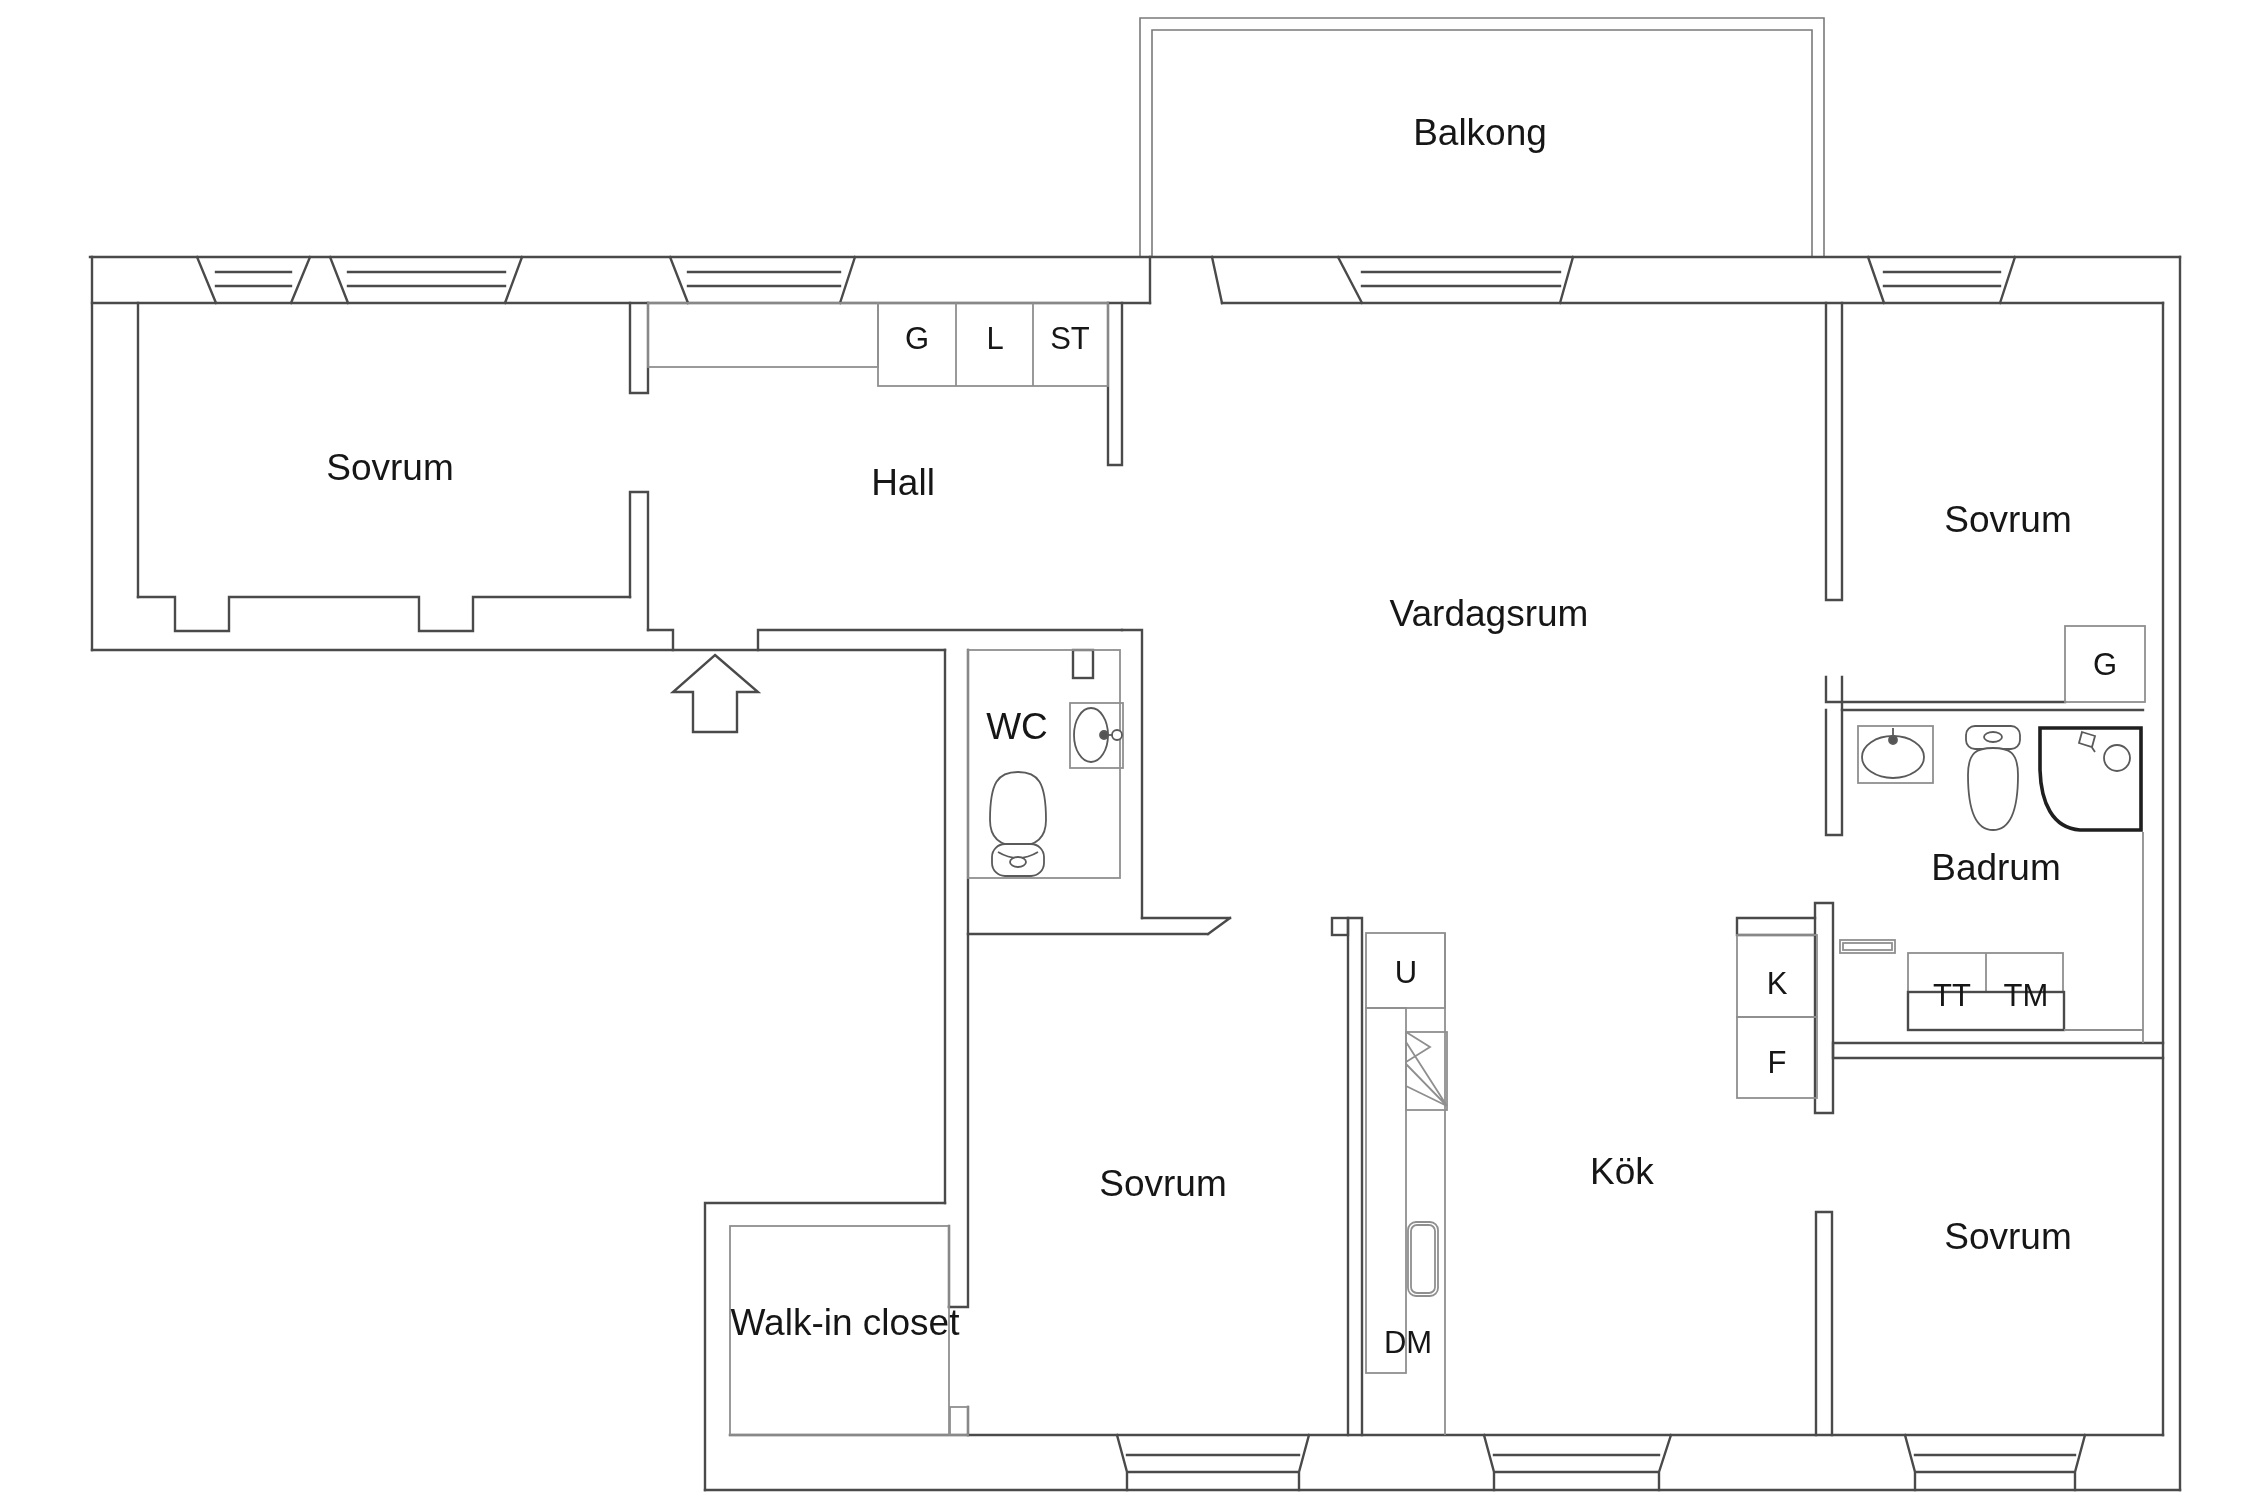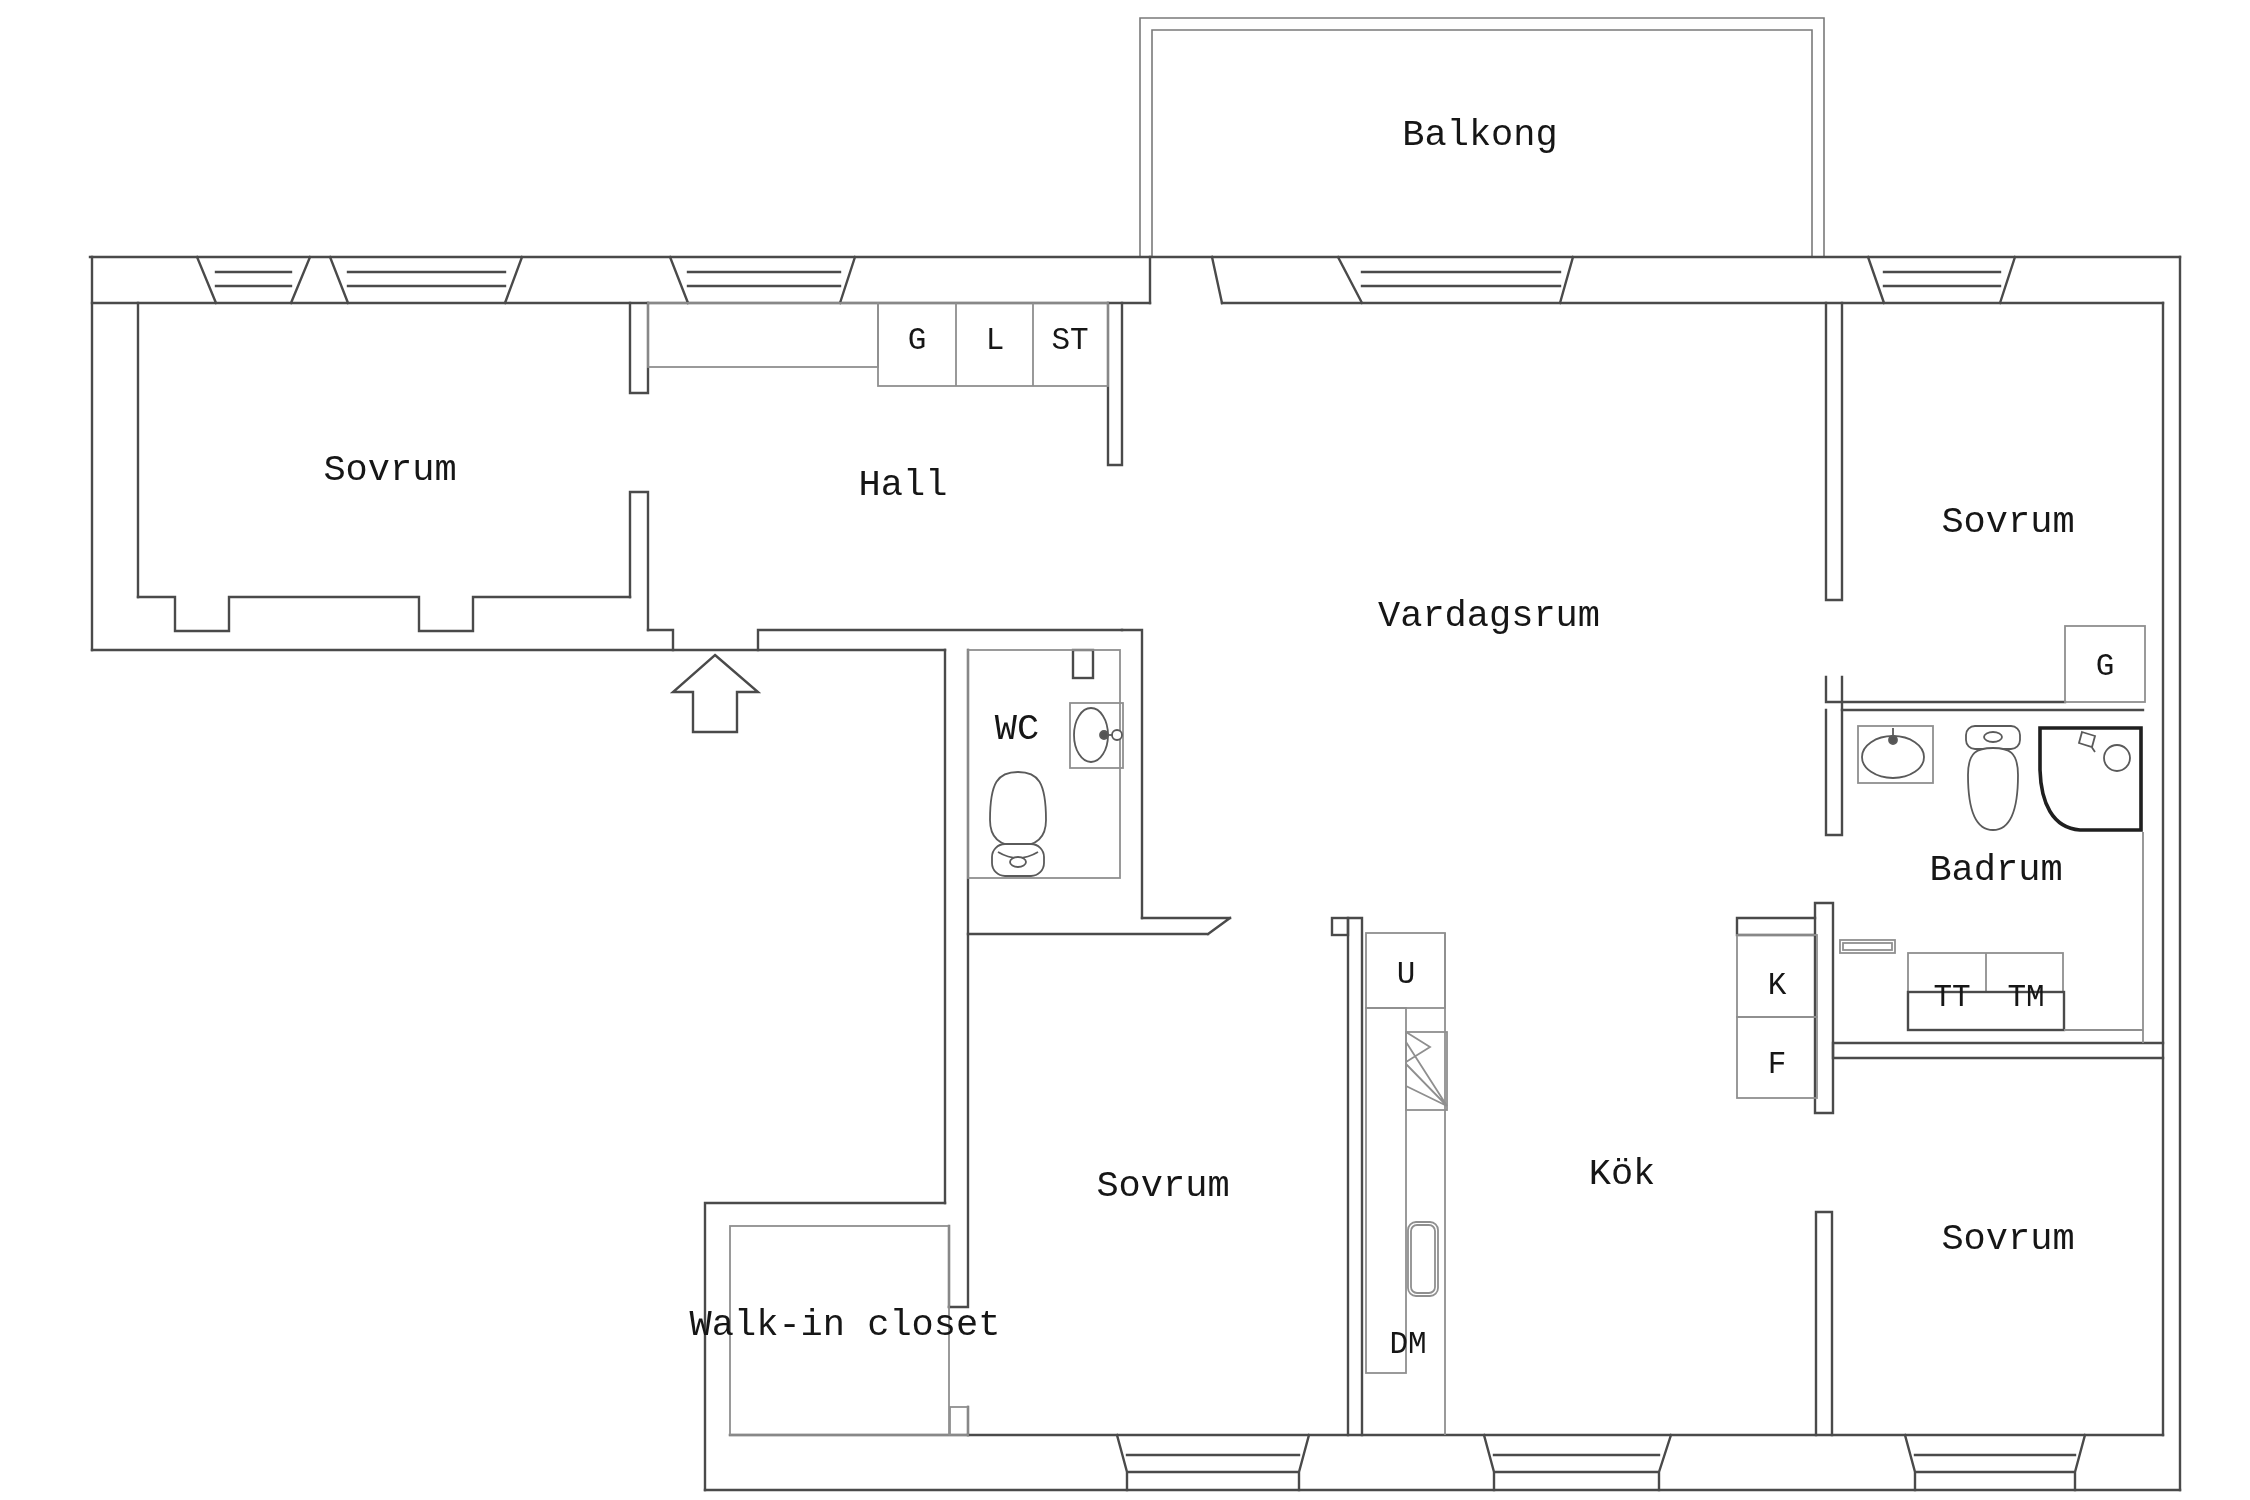--- a/index.html
+++ b/index.html
@@ -1,17 +1,17 @@
 <!DOCTYPE html>
 <html style="--wall: #4a4a4a; --furniture: #8f8f8f; --fixture: #5a5a5a; --appliance_dark: #1f1f1f; --text: #161616; --background: #ffffff;"><head>
 <meta charset="utf-8">
 <style>
   html,body{margin:0;padding:0;background:#ffffff;}
   .page{position:relative;width:2250px;height:1500px;background:var(--background,#fff);overflow:hidden;
-        font-family:Liberation Mono, monospace;}
+        font-family:Liberation Sans, sans-serif;}
   svg{display:block}
   .wall{stroke:var(--wall,#4a4a4a);stroke-width:2.4;fill:none;stroke-linecap:square;}
   .wall-thin{stroke:#7a7a7a;stroke-width:1.6;fill:none;}
   .lite{stroke:var(--furniture,#8f8f8f);stroke-width:1.8;fill:none;}
   .fix{stroke:var(--fixture,#5a5a5a);stroke-width:1.8;fill:#ffffff;}
   .thick{stroke:var(--appliance_dark,#1f1f1f);stroke-width:3.6;fill:none;stroke-linecap:square;}
   .wfill{fill:#ffffff;}
   .lbl{font-size:37px;fill:var(--text,#161616);text-anchor:middle;}
   .lbl-sm{font-size:31px;fill:var(--text,#161616);text-anchor:middle;}
 </style>

